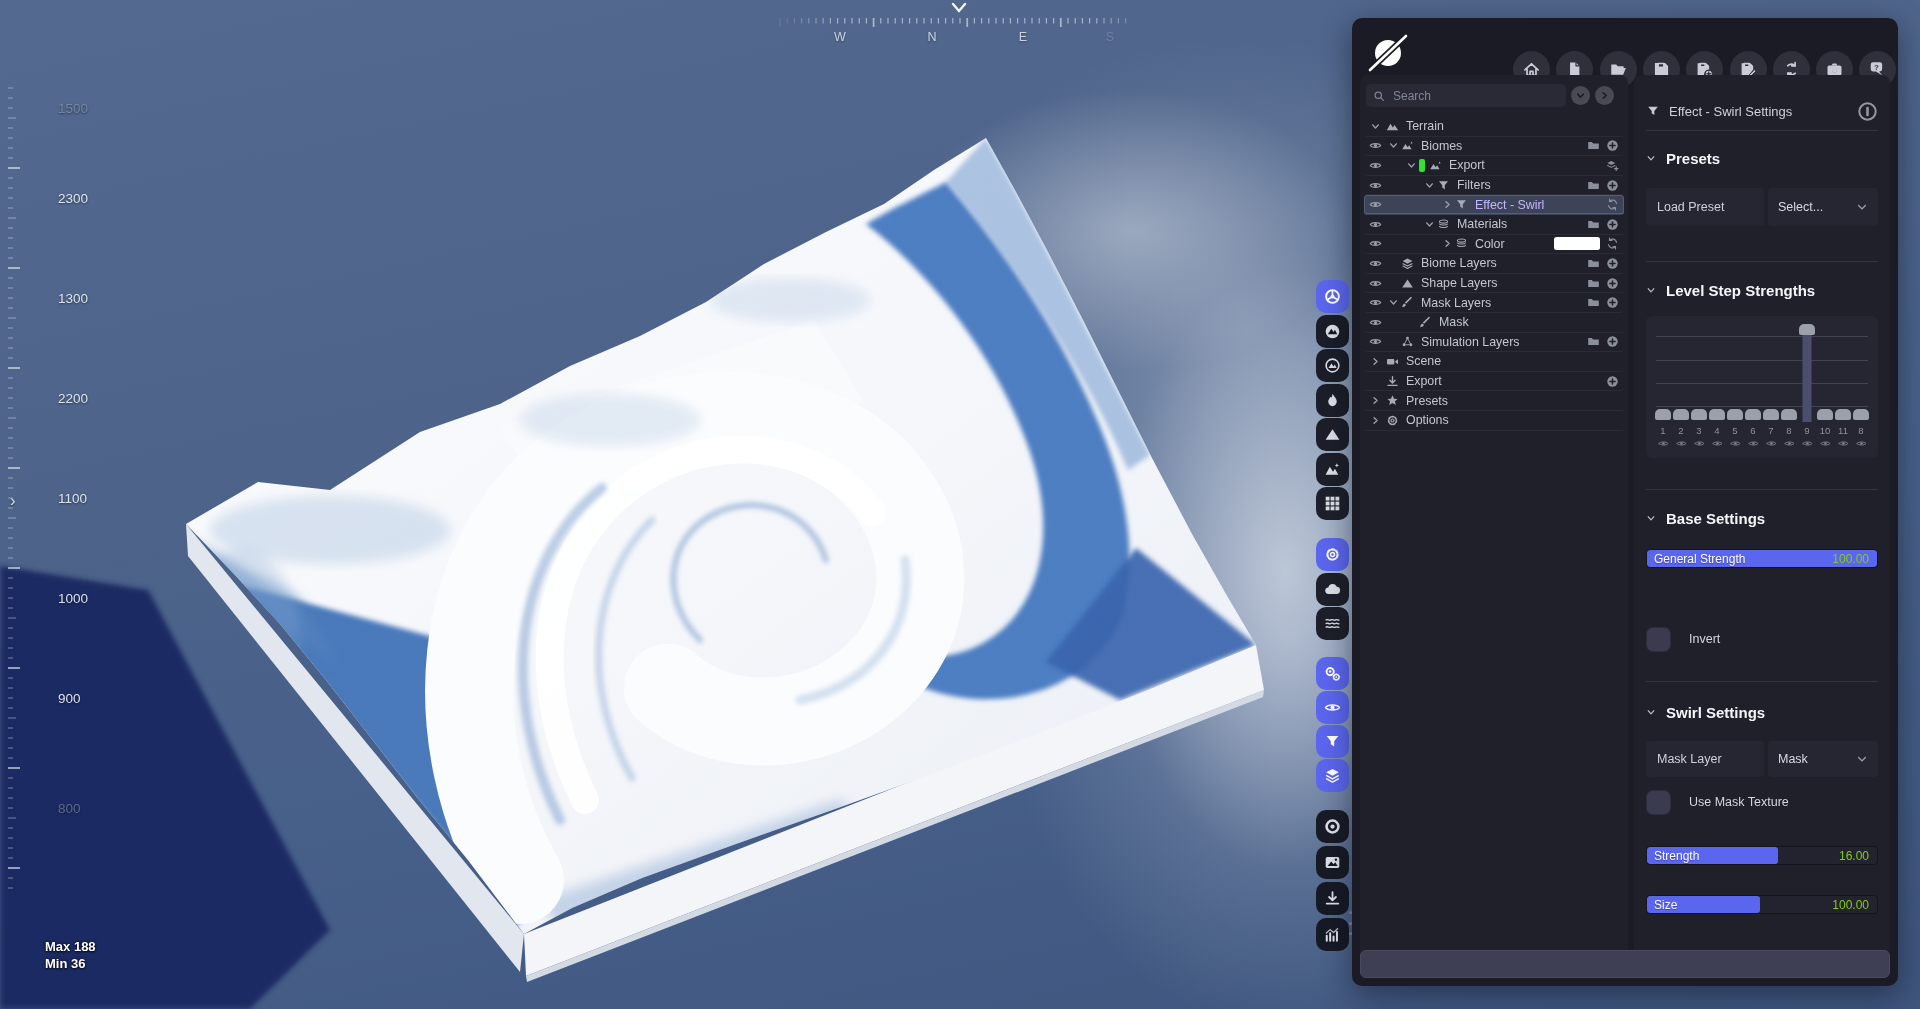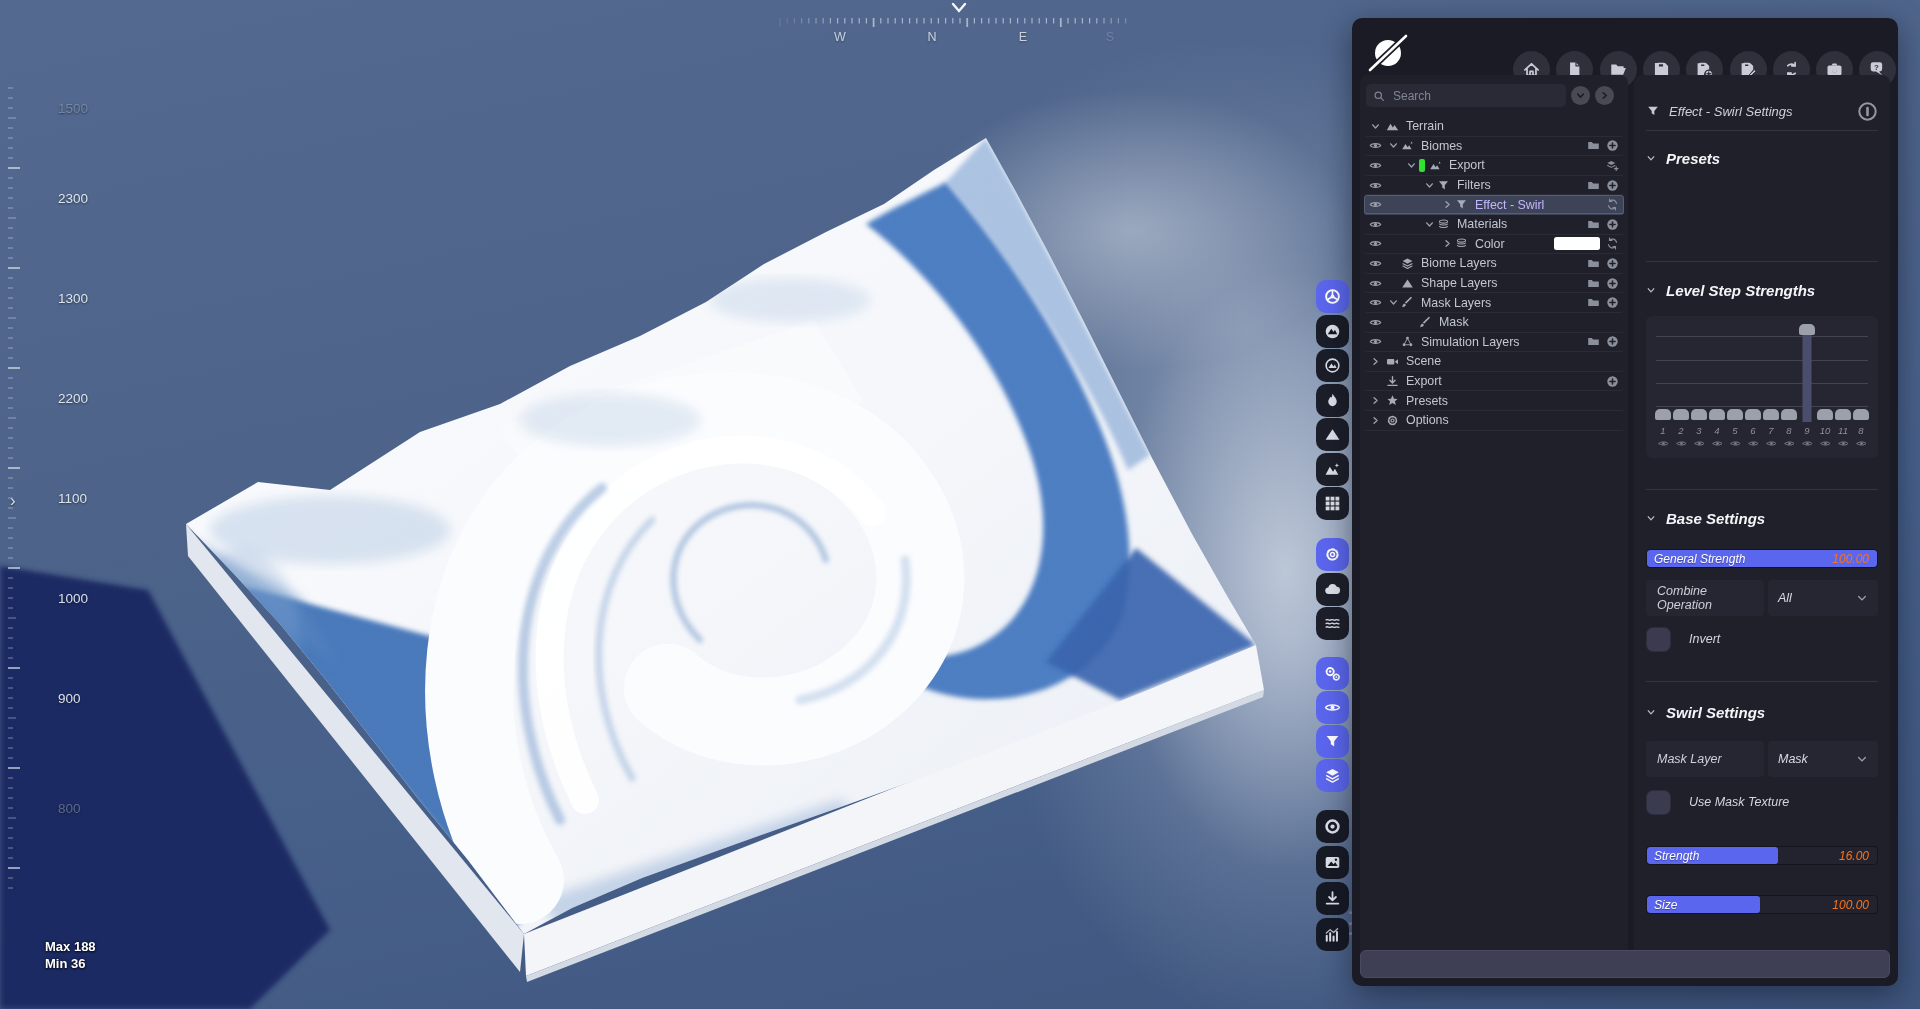--- a/index.html
+++ b/index.html
@@ -69,40 +69,40 @@
   .tcolorbar{flex:none;width:6px;height:13px;border-radius:2px;margin-right:4px;}
   .ticon{flex:none;width:15px;display:flex;color:#a6abb8;margin-right:5px;}
   .ticon svg{width:13px;height:13px;}
   .tlabel{flex:1;font-size:12.4px;color:#c2c6d0;white-space:nowrap;overflow:hidden;}
   .trow.selected .tlabel{color:#c4b5fd;}
   .ttrail{flex:none;display:flex;align-items:center;gap:6px;padding-right:5px;color:#8a8f9c;}
   .ttrail svg{width:13px;height:13px;}
   .tswatch{width:46px;height:13px;border-radius:2.5px;}
   
   #settings{position:absolute;left:282px;top:57px;width:256px;height:889px;background:var(--subpanel-bg);
-    border-radius:8px;color:#ced2da;font-style:italic;}
+    border-radius:8px;color:#ced2da;}
   .s-abs{position:absolute;left:12px;width:232px;box-sizing:border-box;}
   #settings-header{top:24px;height:24px;display:flex;align-items:center;gap:9px;font-size:13px;color:#cdd1d9;}
   #settings-header svg.fi{width:14px;height:14px;color:#c6cad2;}
   #info-btn{margin-left:auto;width:21px;height:21px;color:#94979f;cursor:pointer;}
   .s-divider{position:absolute;left:12px;width:232px;height:1px;background:rgba(255,255,255,.09);}
   .s-heading{height:22px;display:flex;align-items:center;gap:10px;font-size:15px;font-weight:bold;color:#f4f5f8;}
   .s-heading svg{width:10px;height:10px;color:#b9bdc6;flex:none;}
   .pair-row{display:flex;gap:4px;height:38px;}
   .pair-label{flex:0 0 118px;background:var(--control-bg);border-radius:4px;display:flex;align-items:center;
     padding-left:11px;font-size:12.5px;color:#ccd0d8;box-sizing:border-box;}
   .pair-select{flex:1;background:var(--control-bg);border-radius:4px;display:flex;align-items:center;
     padding:0 10px;font-size:12.5px;color:#d6dae2;box-sizing:border-box;cursor:pointer;}
   .pair-select svg{width:12px;height:12px;margin-left:auto;color:#9aa0ac;}
   .slider{height:19px;background:#23232f;border:1px solid #15151f;border-radius:4px;position:relative;overflow:hidden;}
   .slider .fill{position:absolute;left:0;top:0;bottom:0;background:var(--accent);border-radius:3px;}
   .slider .slabel{position:absolute;left:7px;top:0;bottom:0;display:flex;align-items:center;
     font-size:12px;color:#fff;text-shadow:0 1px 1px rgba(10,15,40,.4);}
   .slider .svalue{position:absolute;right:8px;top:0;bottom:0;display:flex;align-items:center;
-    font-size:12px;color:#f97316;}
+    font-size:12px;color:#84cc16;}
   .check-row{display:flex;align-items:center;gap:18px;height:26px;}
   .checkbox{width:25px;height:25px;border-radius:7px;background:#3b3b50;border:1px solid #2d2d40;
     box-sizing:border-box;cursor:pointer;flex:none;}
   .check-label{font-size:12.5px;color:#d2d6de;}
   
   #lss-chart{top:241px;height:142px;background:var(--control-bg);border-radius:6px;padding:8px 8px 4px;}
   #lss-plot{position:relative;height:98px;}
   .gridline{position:absolute;left:2px;right:2px;height:1px;background:rgba(255,255,255,.14);}
   .lss-cols{position:absolute;inset:0;display:flex;}
   .lss-col{flex:1;position:relative;}
@@ -1132,20 +1132,29 @@
           </svg>
       </div>
       <div class="s-divider" style="top:55px"></div>
 
       <div class="s-abs s-heading" style="top:72px">
         <svg viewBox="0 0 16 16">
           <path d="M3,5.5 L8,11 L13,5.5" fill="none" stroke="currentColor" stroke-width="2"></path>
           </svg>
         <span>Presets</span>
       </div>
+      <div class="s-abs pair-row" style="top:113px">
+        <div class="pair-label">Load Preset</div>
+        <div class="pair-select">
+          <span>Select...</span>
+          <svg viewBox="0 0 16 16">
+            <path d="M3.5,6 L8,10.5 L12.5,6" fill="none" stroke="currentColor" stroke-width="1.8" stroke-linecap="round"></path>
+            </svg>
+        </div>
+      </div>
       <div class="s-divider" style="top:186px"></div>
 
       <div class="s-abs s-heading" style="top:204px">
         <svg viewBox="0 0 16 16">
           <path d="M3,5.5 L8,11 L13,5.5" fill="none" stroke="currentColor" stroke-width="2"></path>
           </svg>
         <span>Level Step Strengths</span>
       </div>
       <div class="s-abs" id="lss-chart">
         <div id="lss-plot">
@@ -1288,29 +1297,20 @@
         <svg viewBox="0 0 16 16">
           <path d="M3,5.5 L8,11 L13,5.5" fill="none" stroke="currentColor" stroke-width="2"></path>
           </svg>
         <span>Base Settings</span>
       </div>
       <div class="s-abs slider" style="top:474px">
         <div class="fill" id="gs-fill" style="width: 100%;"></div>
         <div class="slabel">General Strength</div>
         <div class="svalue">100.00</div>
       </div>
-      <div class="s-abs pair-row" style="top:505px;height:36px">
-        <div class="pair-label">Combine Operation</div>
-        <div class="pair-select">
-          <span>All</span>
-          <svg viewBox="0 0 16 16">
-            <path d="M3.5,6 L8,10.5 L12.5,6" fill="none" stroke="currentColor" stroke-width="1.8" stroke-linecap="round"></path>
-            </svg>
-        </div>
-      </div>
       <div class="s-abs check-row" style="top:551px">
         <div class="checkbox"></div>
         <span class="check-label">Invert</span>
       </div>
       <div class="s-divider" style="top:606px"></div>
 
       <div class="s-abs s-heading" style="top:626px">
         <svg viewBox="0 0 16 16">
           <path d="M3,5.5 L8,11 L13,5.5" fill="none" stroke="currentColor" stroke-width="2"></path>
           </svg>

